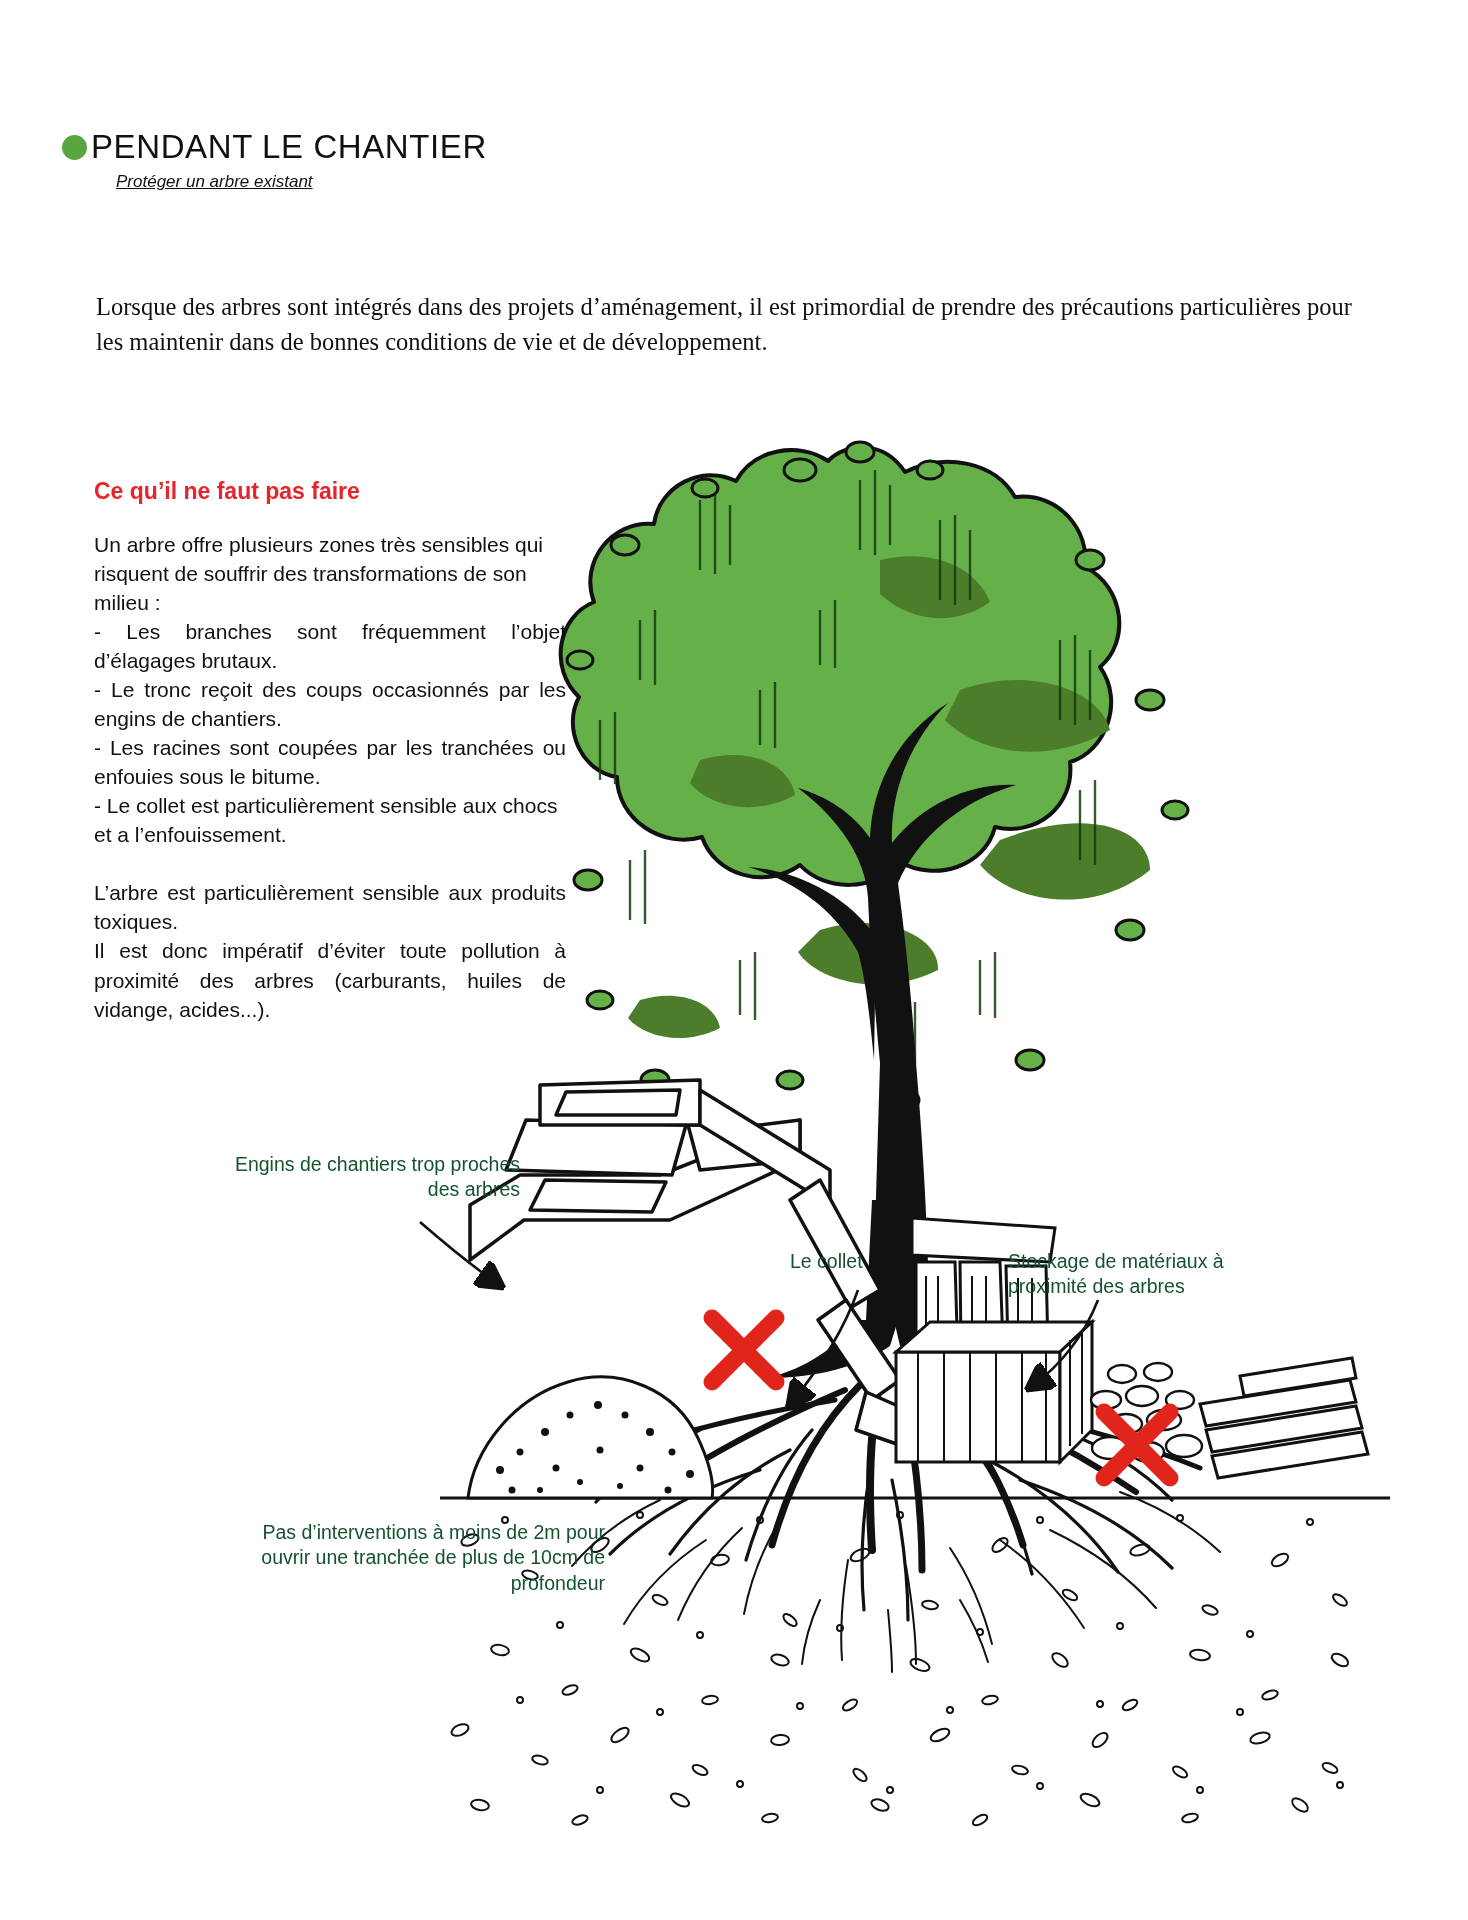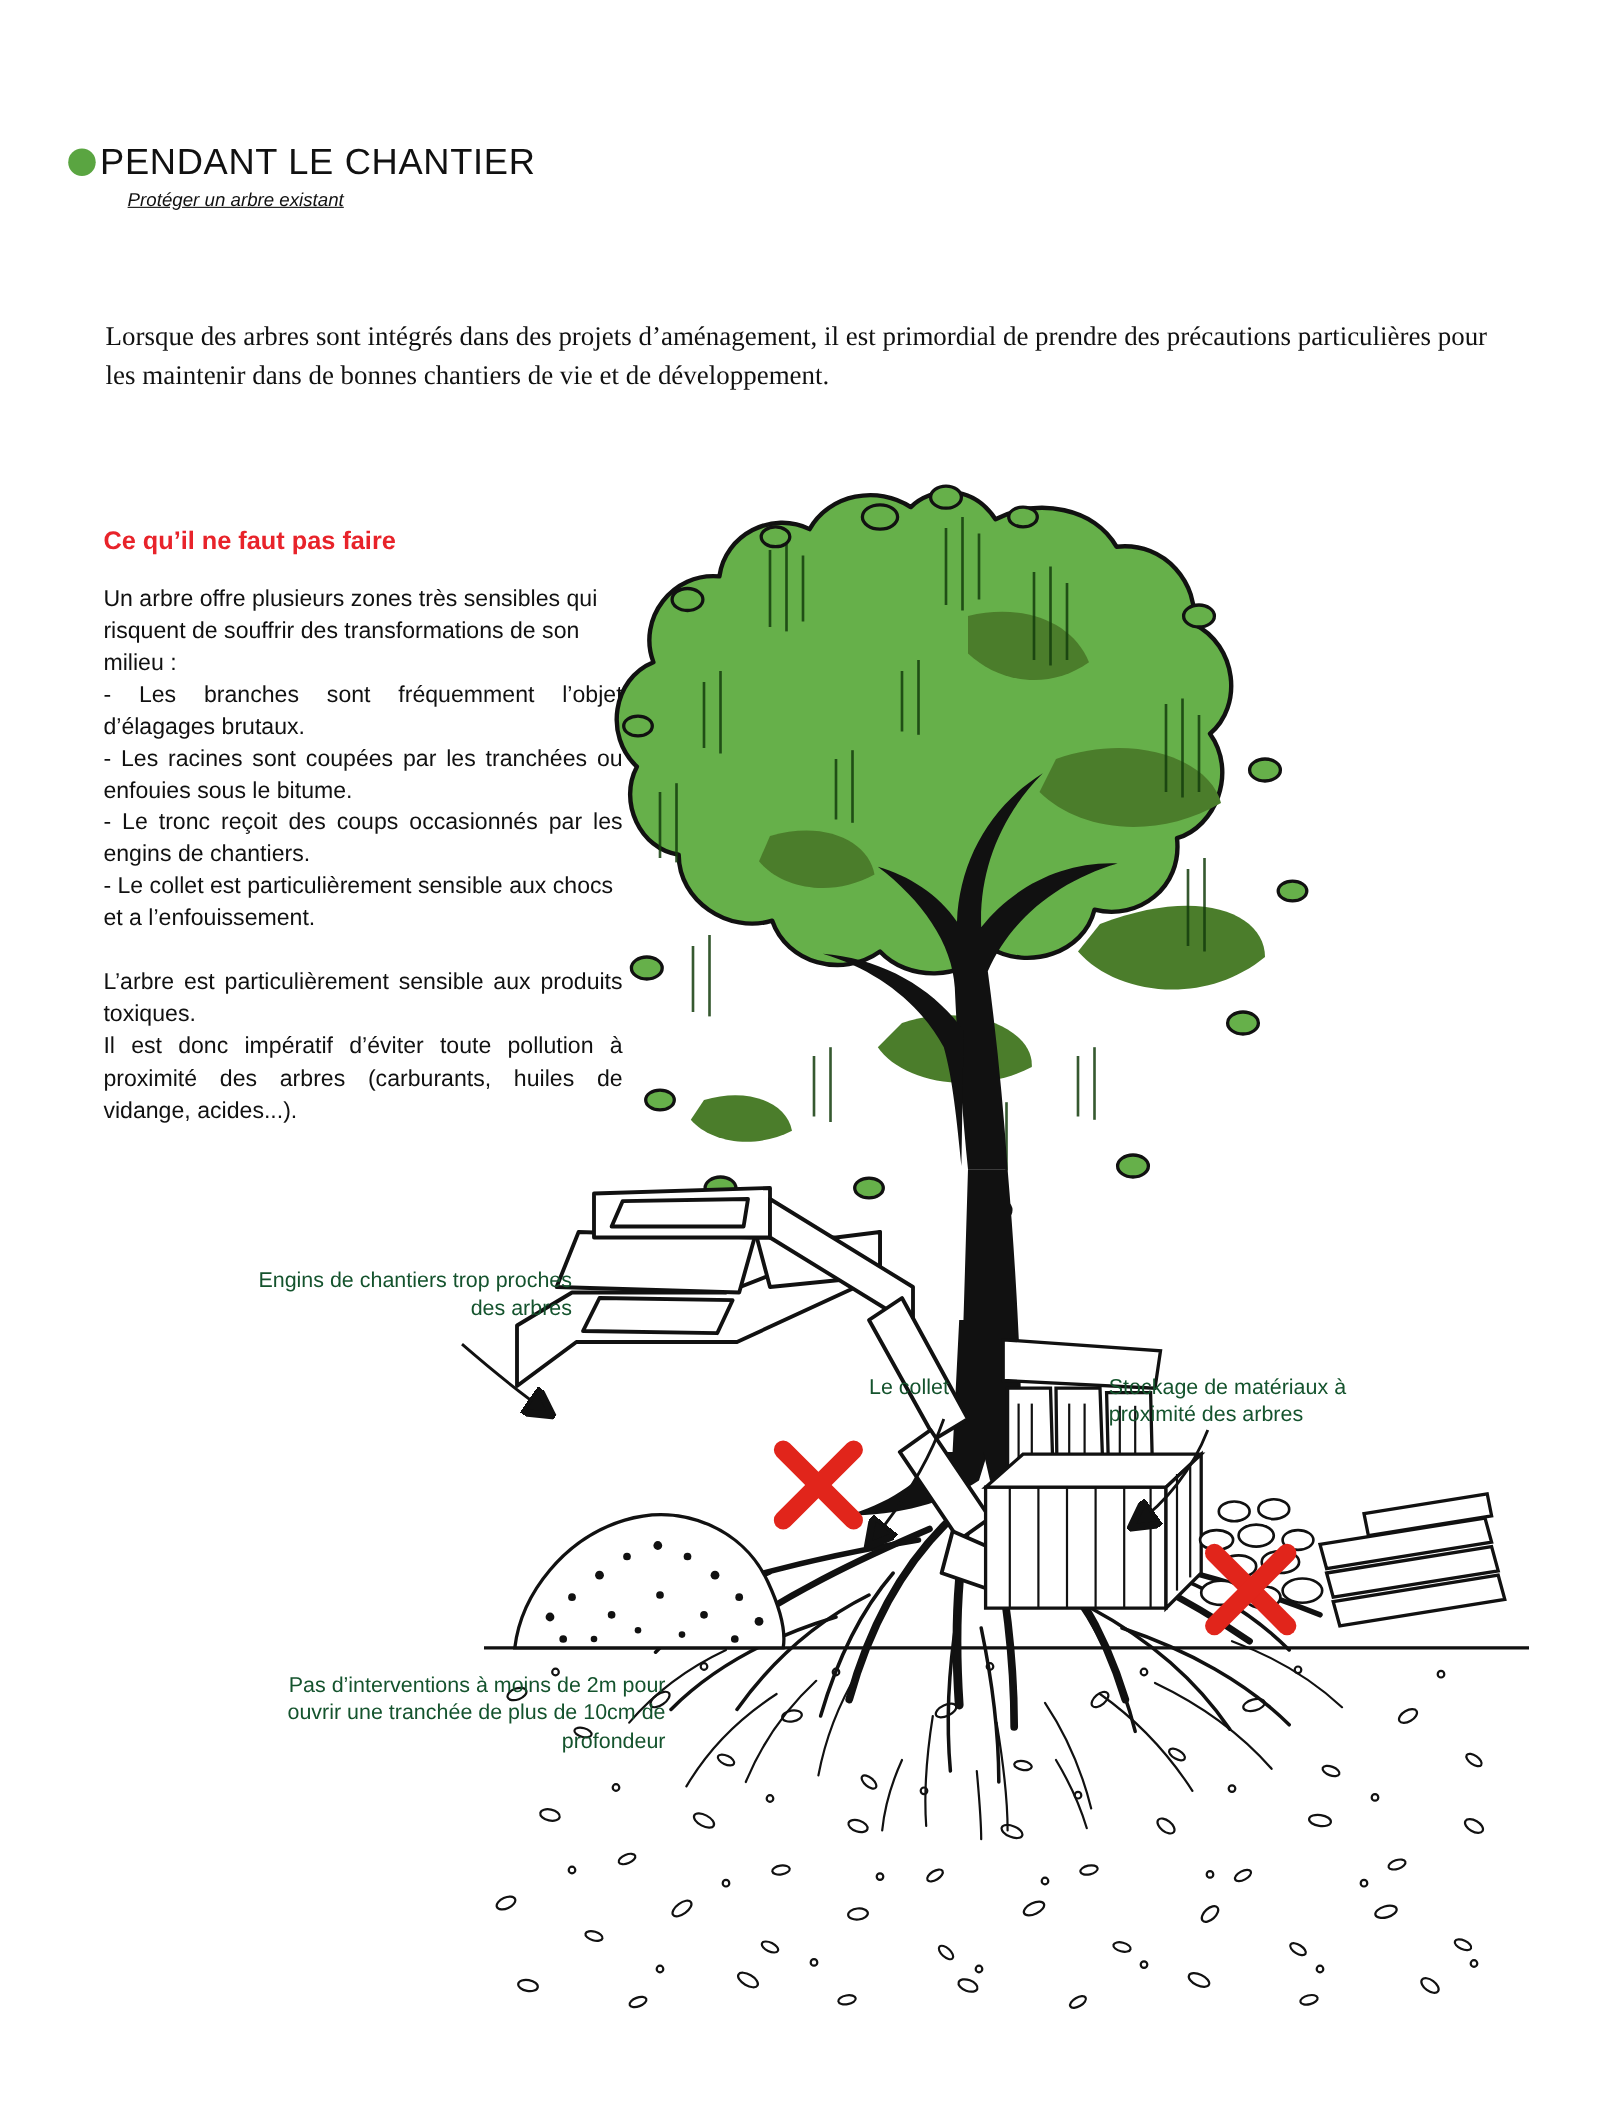--- a/index.html
+++ b/index.html
@@ -139,29 +139,29 @@
 <body>
 
 <div class="header">
   <div class="header-row">
     <div class="bullet"></div>
     <div class="title">PENDANT LE CHANTIER</div>
   </div>
   <div class="subtitle">Protéger un arbre existant</div>
 </div>
 
-<div class="intro">Lorsque des arbres sont intégrés dans des projets d’aménagement, il est primordial de prendre des précautions  particulières pour les maintenir dans de bonnes chantiers de vie et de développement.</div>
+<div class="intro">Lorsque des arbres sont intégrés dans des projets d’aménagement, il est primordial de prendre des précautions  particulières pour les maintenir dans de bonnes conditions de vie et de développement.</div>
 
 <div class="left-col">
   <div class="section-head">Ce qu’il ne faut pas faire</div>
   <div class="body-text">
     <div class="nojust">Un arbre offre plusieurs zones très sensibles qui risquent de souffrir des transformations de son milieu :</div>
     <div>- Les branches sont fréquemment l’objet d’élagages brutaux.</div>
+    <div>- Le tronc reçoit des coups occasionnés par les engins de chantiers.</div>
     <div>- Les racines sont coupées par les tranchées ou enfouies sous le bitume.</div>
-    <div>- Le tronc reçoit des coups occasionnés par les engins de chantiers.</div>
     <div class="nojust">- Le collet est particulièrement sensible aux chocs et a l’enfouissement.</div>
   </div>
   <div class="bold-block" style="white-space: pre-line;">L’arbre est particulièrement sensible aux produits toxiques.
 Il est donc impératif d’éviter toute pollution à proximité des arbres (carburants, huiles de vidange, acides...).</div>
 </div>
 
 <svg class="illus" viewBox="0 0 1468 1920" aria-hidden="true">
 
   <g>
     <line x1="440" y1="1498" x2="1390" y2="1498" stroke="#111" stroke-width="3"></line>

